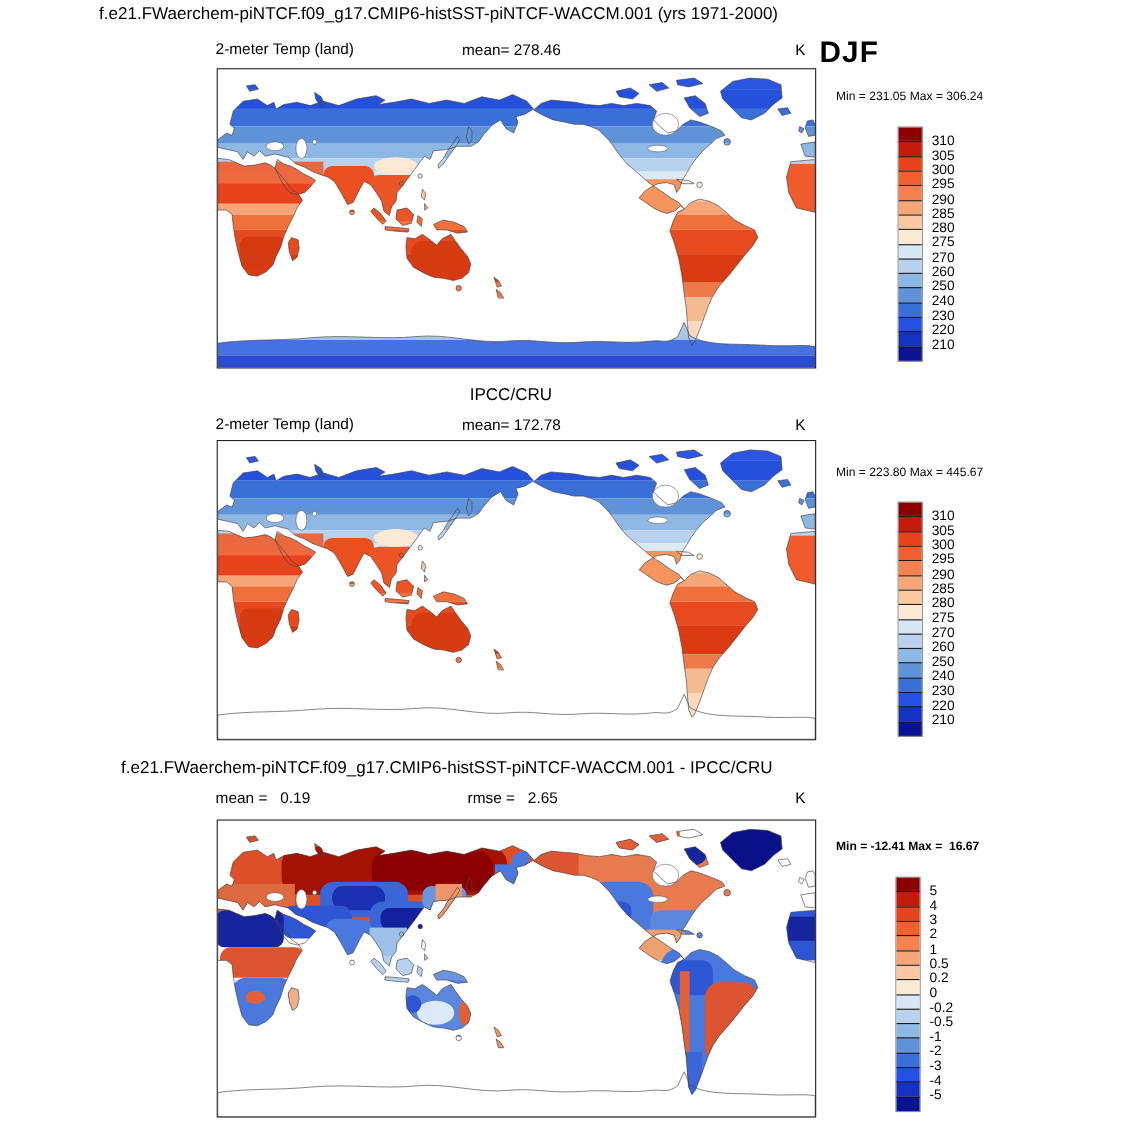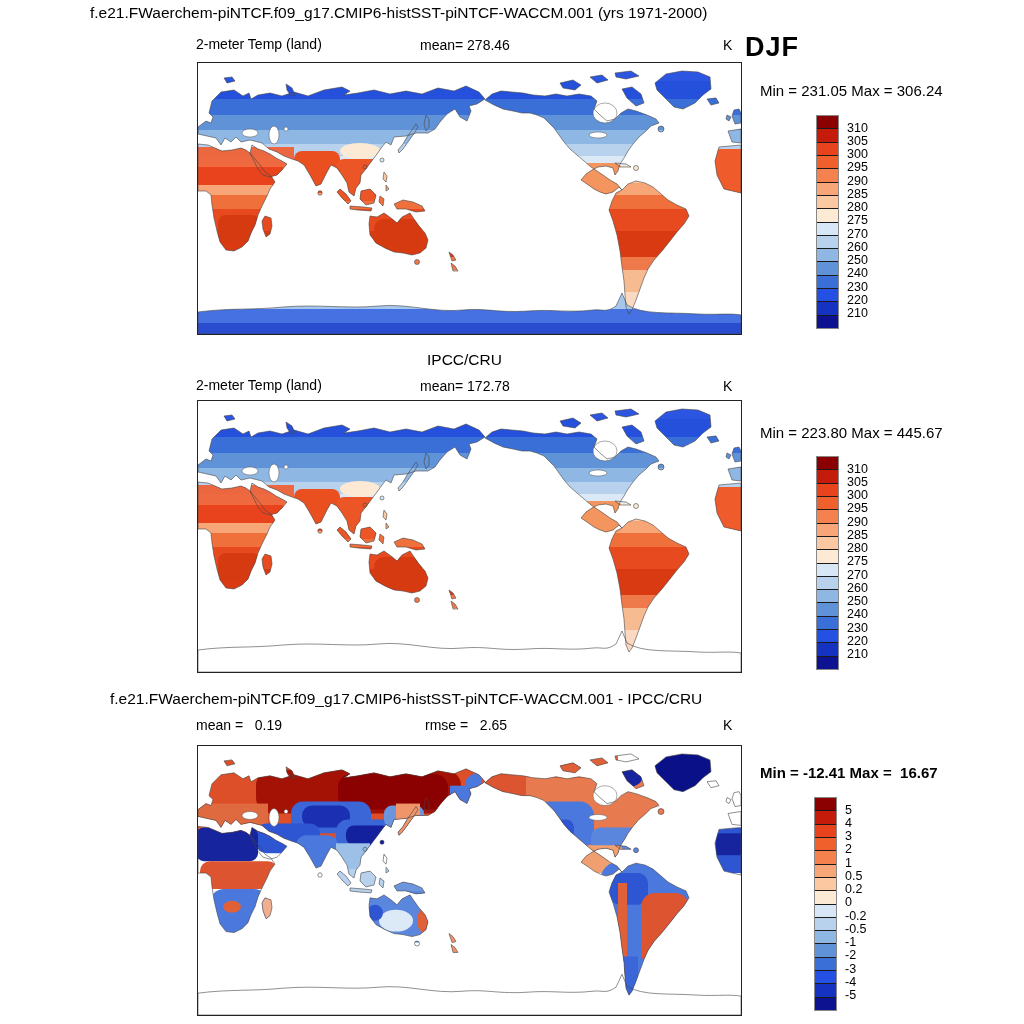--- a/index.html
+++ b/index.html
@@ -2,21 +2,21 @@
 <html><head>
 <meta charset="utf-8">
 <style>
   html,body{margin:0;padding:0;background:#fff;}
   body{width:1024px;height:1024px;position:relative;font-family:"Liberation Sans",sans-serif;color:#000;overflow:hidden;}
   .abs{position:absolute;}
   .pre{white-space:pre;}
   .title{font-size:15.5px;}
   .season{font-size:27px;font-weight:bold;letter-spacing:1px;}
   .hdr{font-size:14px;}
-  .minmax{font-size:15px;white-space:pre;}
+  .minmax{font-size:11px;white-space:pre;}
   .map-frame{position:absolute;border:1px solid #222;background:#fff;}
   .map-frame svg{display:block;width:100%;height:100%;}
   .coast{fill:none;stroke:#444;stroke-width:0.6;}
   .sea{fill:#fff;stroke:#555;stroke-width:0.5;}
   .colorbar{position:absolute;}
   .cb-bar{width:23px;height:214px;border:1px solid #888;display:flex;flex-direction:column;box-sizing:border-box;}
   .cb-seg{flex:1;}
   .cb-seg + .cb-seg{border-top:1px solid #1a1a1a;}
   .cb-labels{position:absolute;left:31px;top:6.6px;}
   .cb-label{height:13.25px;line-height:13.25px;font-size:12.5px;width:28px;text-align:left;}

